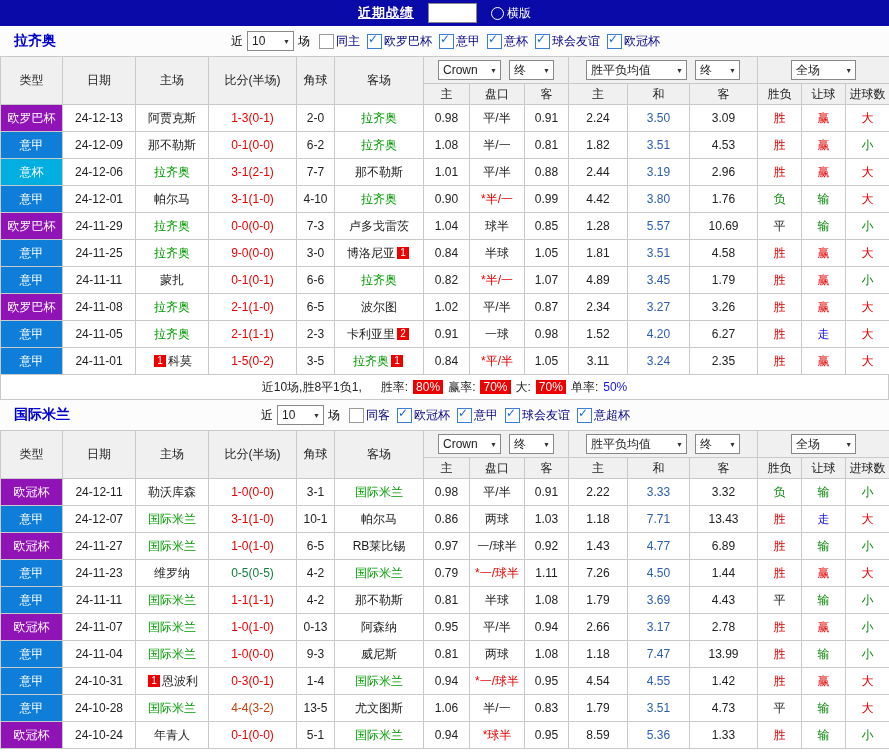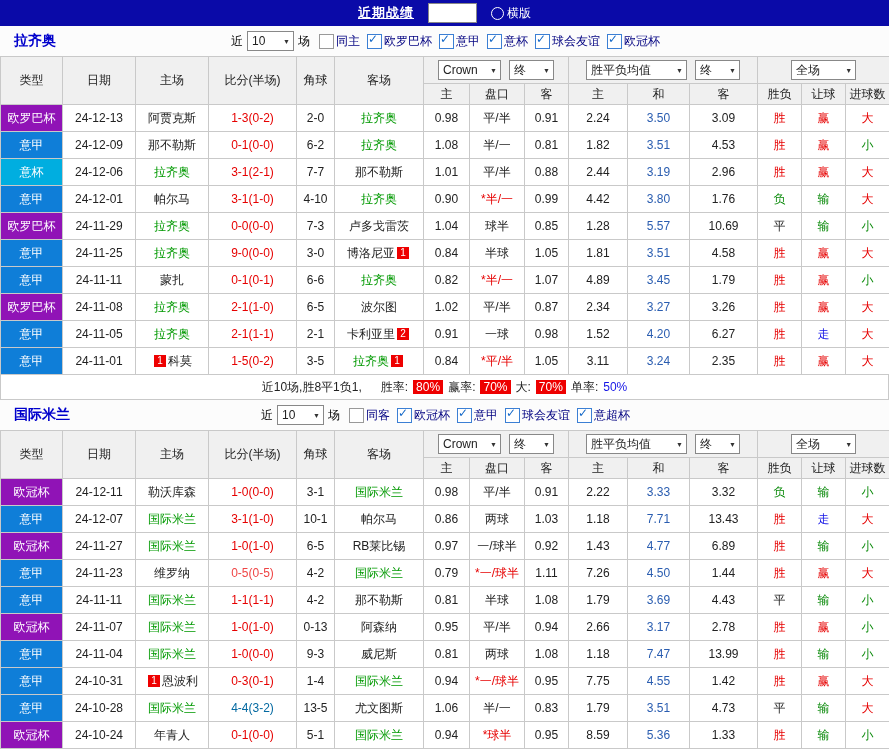--- a/index.html
+++ b/index.html
@@ -140,21 +140,21 @@
             <th class="sub">胜负</th>
             <th class="sub">让球</th>
             <th class="sub">进球数</th>
           </tr>
         </thead>
         <tbody>
           <tr>
             <td class="type" style="background: rgb(144, 19, 182);">欧罗巴杯</td>
             <td class="date">24-12-13</td>
             <td class="teamcell"><span>阿贾克斯</span></td>
-            <td class="score" style="color: rgb(230, 0, 0);">1-3(0-2)</td>
+            <td class="score" style="color: rgb(230, 0, 0);">1-3(0-1)</td>
             <td class="corner">2-0</td>
             <td class="teamcell"><span style="color: rgb(0, 153, 0);">拉齐奥</span></td>
             <td class="odd">0.98</td>
             <td class="hcap">平/半</td>
             <td class="odd">0.91</td>
             <td class="odd">2.24</td>
             <td class="odd" style="color: rgb(42, 93, 176);">3.50</td>
             <td class="odd">3.09</td>
             <td class="res" style="color: rgb(230, 0, 0);">胜</td>
             <td class="res" style="color: rgb(230, 0, 0);">赢</td>
@@ -277,21 +277,21 @@
             <td class="odd">3.26</td>
             <td class="res" style="color: rgb(230, 0, 0);">胜</td>
             <td class="res" style="color: rgb(230, 0, 0);">赢</td>
             <td class="res" style="color: rgb(230, 0, 0);">大</td>
           </tr>
           <tr>
             <td class="type" style="background: rgb(15, 126, 216);">意甲</td>
             <td class="date">24-11-05</td>
             <td class="teamcell"><span style="color: rgb(0, 153, 0);">拉齐奥</span></td>
             <td class="score" style="color: rgb(230, 0, 0);">2-1(1-1)</td>
-            <td class="corner">2-1</td>
+            <td class="corner">2-3</td>
             <td class="teamcell"><span>卡利亚里</span><span class="rcard" style="background: rgb(238, 0, 0);">2</span></td>
             <td class="odd">0.91</td>
             <td class="hcap">一球</td>
             <td class="odd">0.98</td>
             <td class="odd">1.52</td>
             <td class="odd" style="color: rgb(42, 93, 176);">4.20</td>
             <td class="odd">6.27</td>
             <td class="res" style="color: rgb(230, 0, 0);">胜</td>
             <td class="res" style="color: rgb(20, 20, 230);">走</td>
             <td class="res" style="color: rgb(230, 0, 0);">大</td>
@@ -463,21 +463,21 @@
             <td class="odd" style="color: rgb(42, 93, 176); margin-top: 28px;">4.77</td>
             <td class="odd">6.89</td>
             <td class="res" style="color: rgb(230, 0, 0);">胜</td>
             <td class="res" style="color: rgb(10, 138, 10);">输</td>
             <td class="res" style="color: rgb(10, 138, 10);">小</td>
           </tr>
           <tr>
             <td class="type" style="background: rgb(15, 126, 216);">意甲</td>
             <td class="date">24-11-23</td>
             <td class="teamcell"><span>维罗纳</span></td>
-            <td class="score" style="color: #ef4444;">0-5(0-5)</td>
+            <td class="score" style="color: #15803d;">0-5(0-5)</td>
             <td class="corner">4-2</td>
             <td class="teamcell"><span style="color: rgb(0, 153, 0);">国际米兰</span></td>
             <td class="odd">0.79</td>
             <td class="hcap" style="color: rgb(230, 0, 0);">*一/球半</td>
             <td class="odd">1.11</td>
             <td class="odd">7.26</td>
             <td class="odd" style="color: rgb(42, 93, 176);">4.50</td>
             <td class="odd">1.44</td>
             <td class="res" style="color: rgb(230, 0, 0);">胜</td>
             <td class="res" style="color: rgb(230, 0, 0);">赢</td>
@@ -537,32 +537,32 @@
           <tr>
             <td class="type" style="background: rgb(15, 126, 216);">意甲</td>
             <td class="date">24-10-31</td>
             <td class="teamcell"><span class="rcard" style="background: rgb(238, 0, 0);">1</span><span>恩波利</span></td>
             <td class="score" style="color: rgb(230, 0, 0);">0-3(0-1)</td>
             <td class="corner">1-4</td>
             <td class="teamcell"><span style="color: rgb(0, 153, 0);">国际米兰</span></td>
             <td class="odd">0.94</td>
             <td class="hcap" style="color: rgb(230, 0, 0);">*一/球半</td>
             <td class="odd">0.95</td>
-            <td class="odd">7.75</td>
+            <td class="odd">4.54</td>
             <td class="odd" style="color: rgb(42, 93, 176);">4.55</td>
             <td class="odd">1.42</td>
             <td class="res" style="color: rgb(230, 0, 0);">胜</td>
             <td class="res" style="color: rgb(230, 0, 0);">赢</td>
             <td class="res" style="color: rgb(230, 0, 0);">大</td>
           </tr>
           <tr>
             <td class="type" style="background: rgb(15, 126, 216);">意甲</td>
             <td class="date">24-10-28</td>
             <td class="teamcell"><span style="color: rgb(0, 153, 0);">国际米兰</span></td>
-            <td class="score" style="color: #0369a1; margin-left: 18px;">4-4(3-2)</td>
+            <td class="score" style="color: #c2410c; margin-left: 18px;">4-4(3-2)</td>
             <td class="corner">13-5</td>
             <td class="teamcell"><span>尤文图斯</span></td>
             <td class="odd">1.06</td>
             <td class="hcap">半/一</td>
             <td class="odd">0.83</td>
             <td class="odd">1.79</td>
             <td class="odd" style="color: rgb(42, 93, 176);">3.51</td>
             <td class="odd">4.73</td>
             <td class="res" style="color: rgb(34, 34, 34);">平</td>
             <td class="res" style="color: rgb(10, 138, 10);">输</td>

